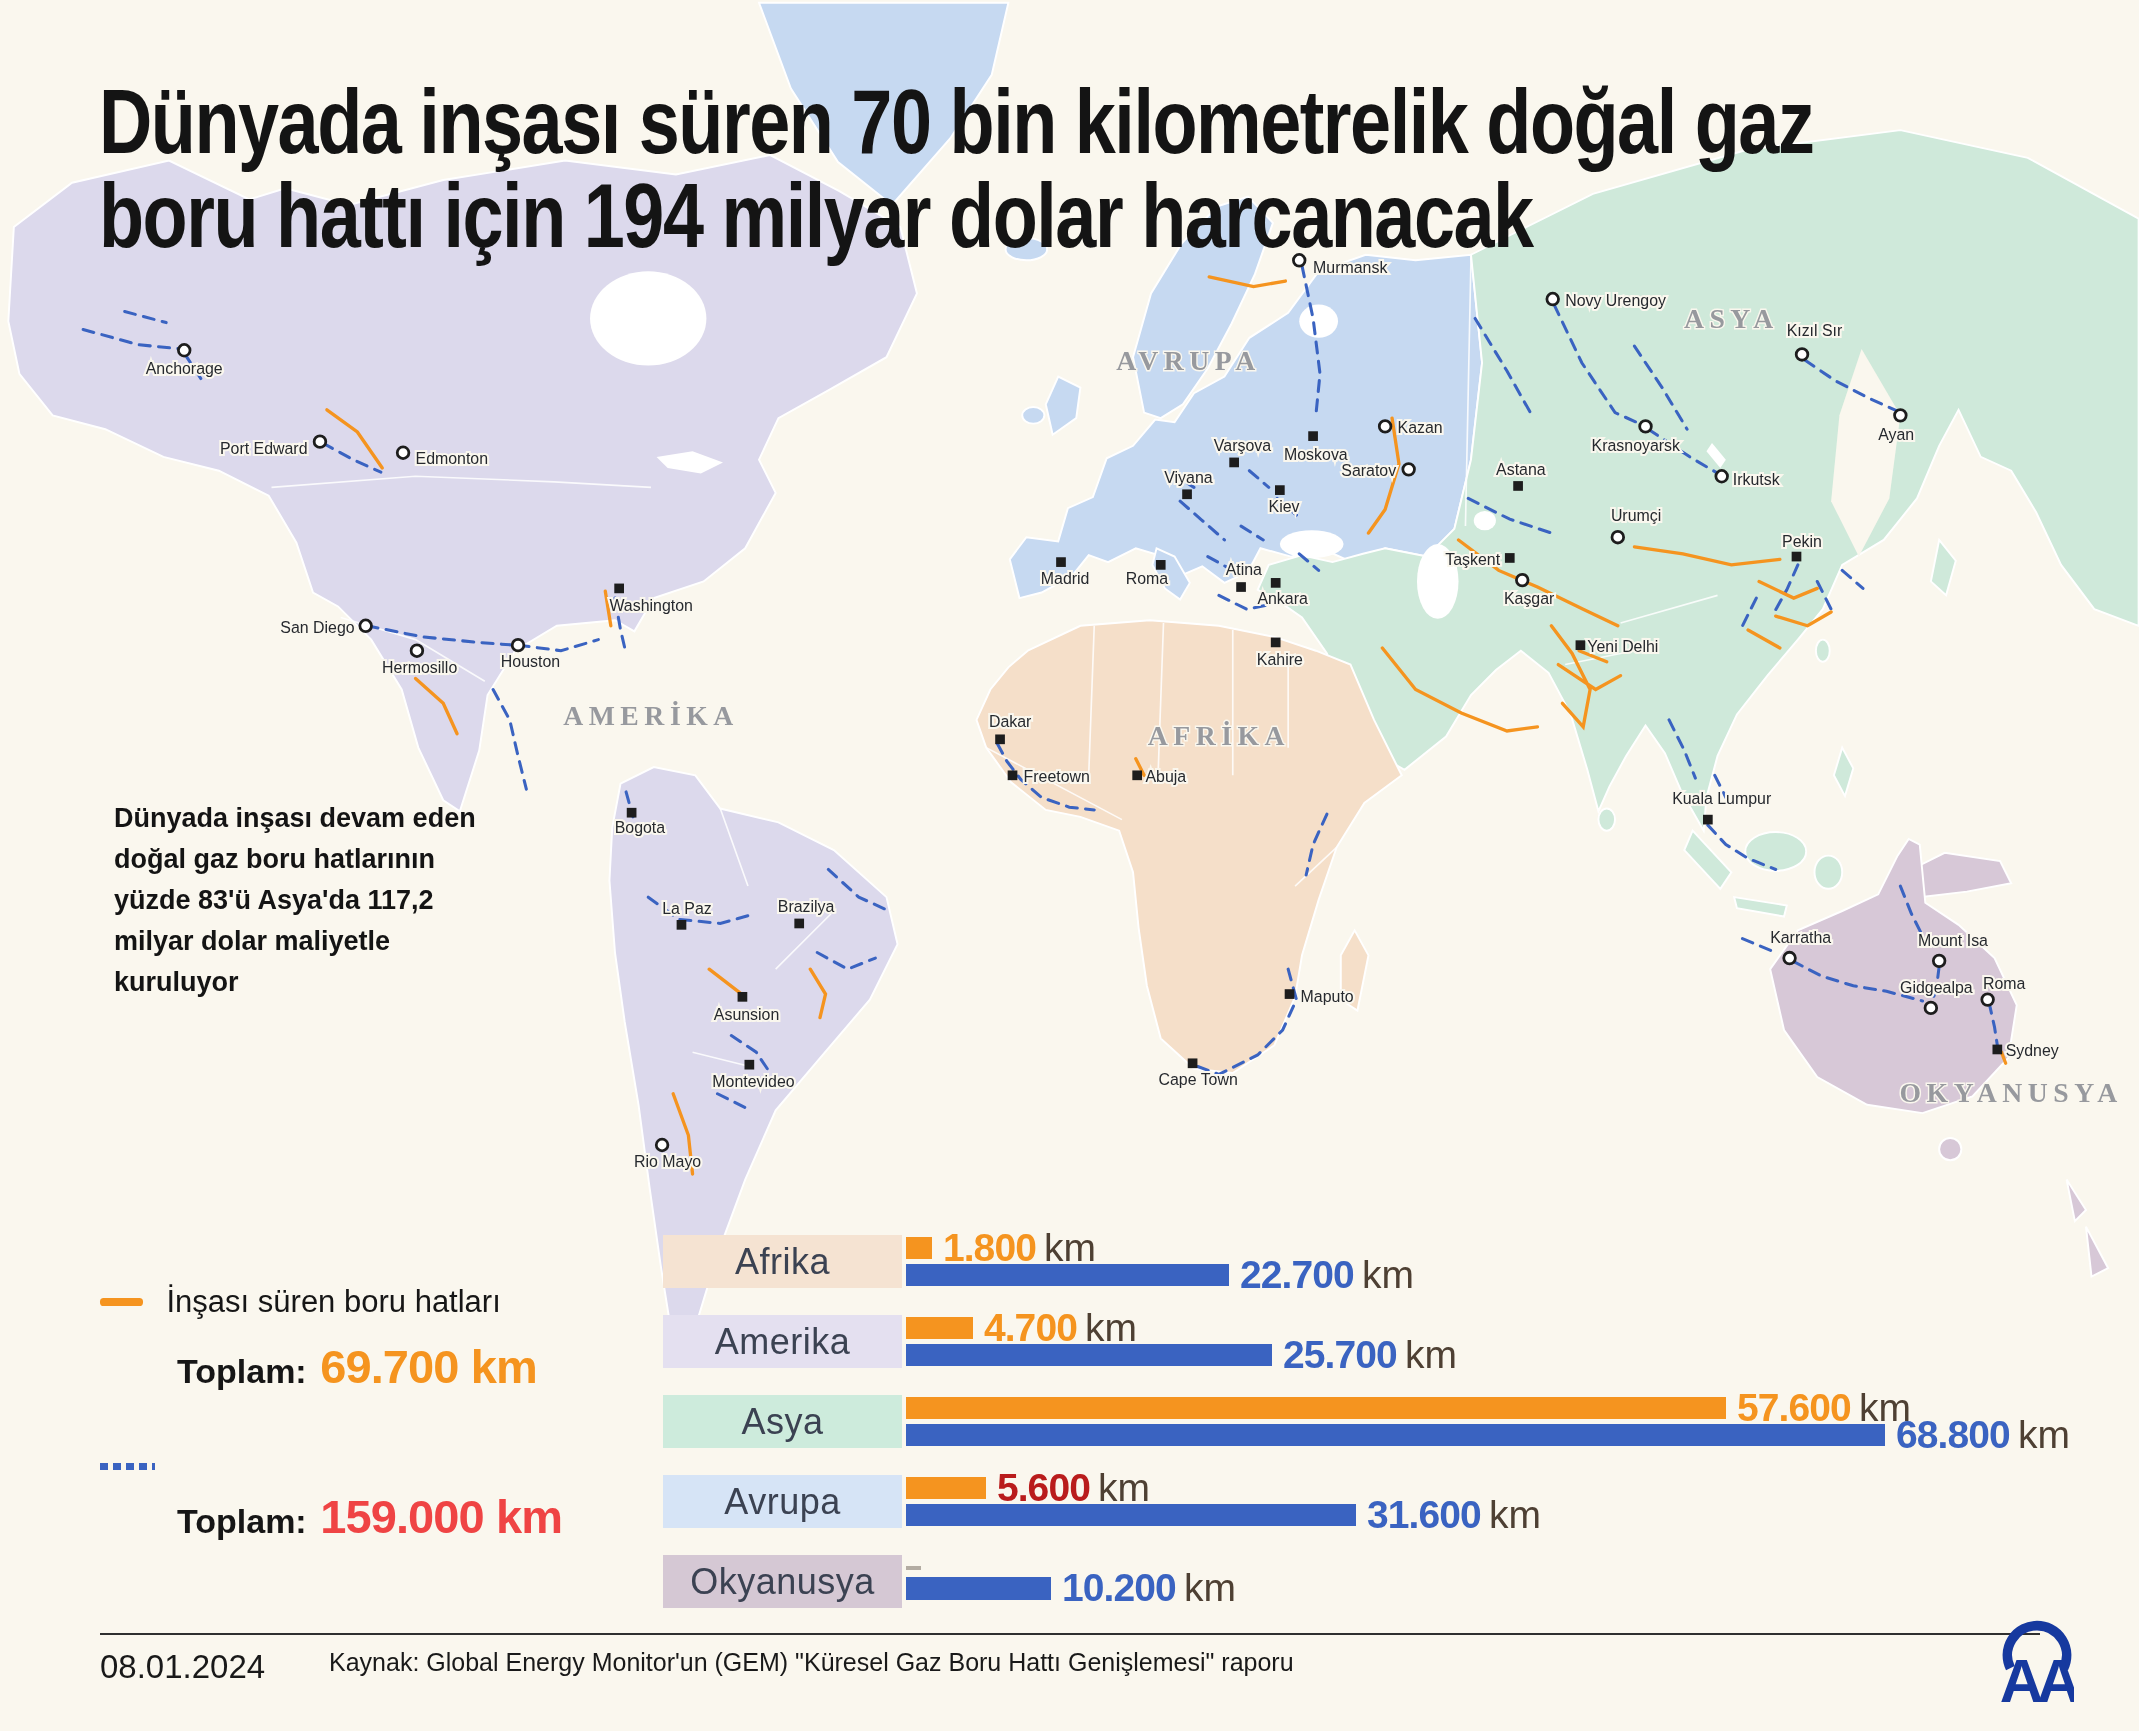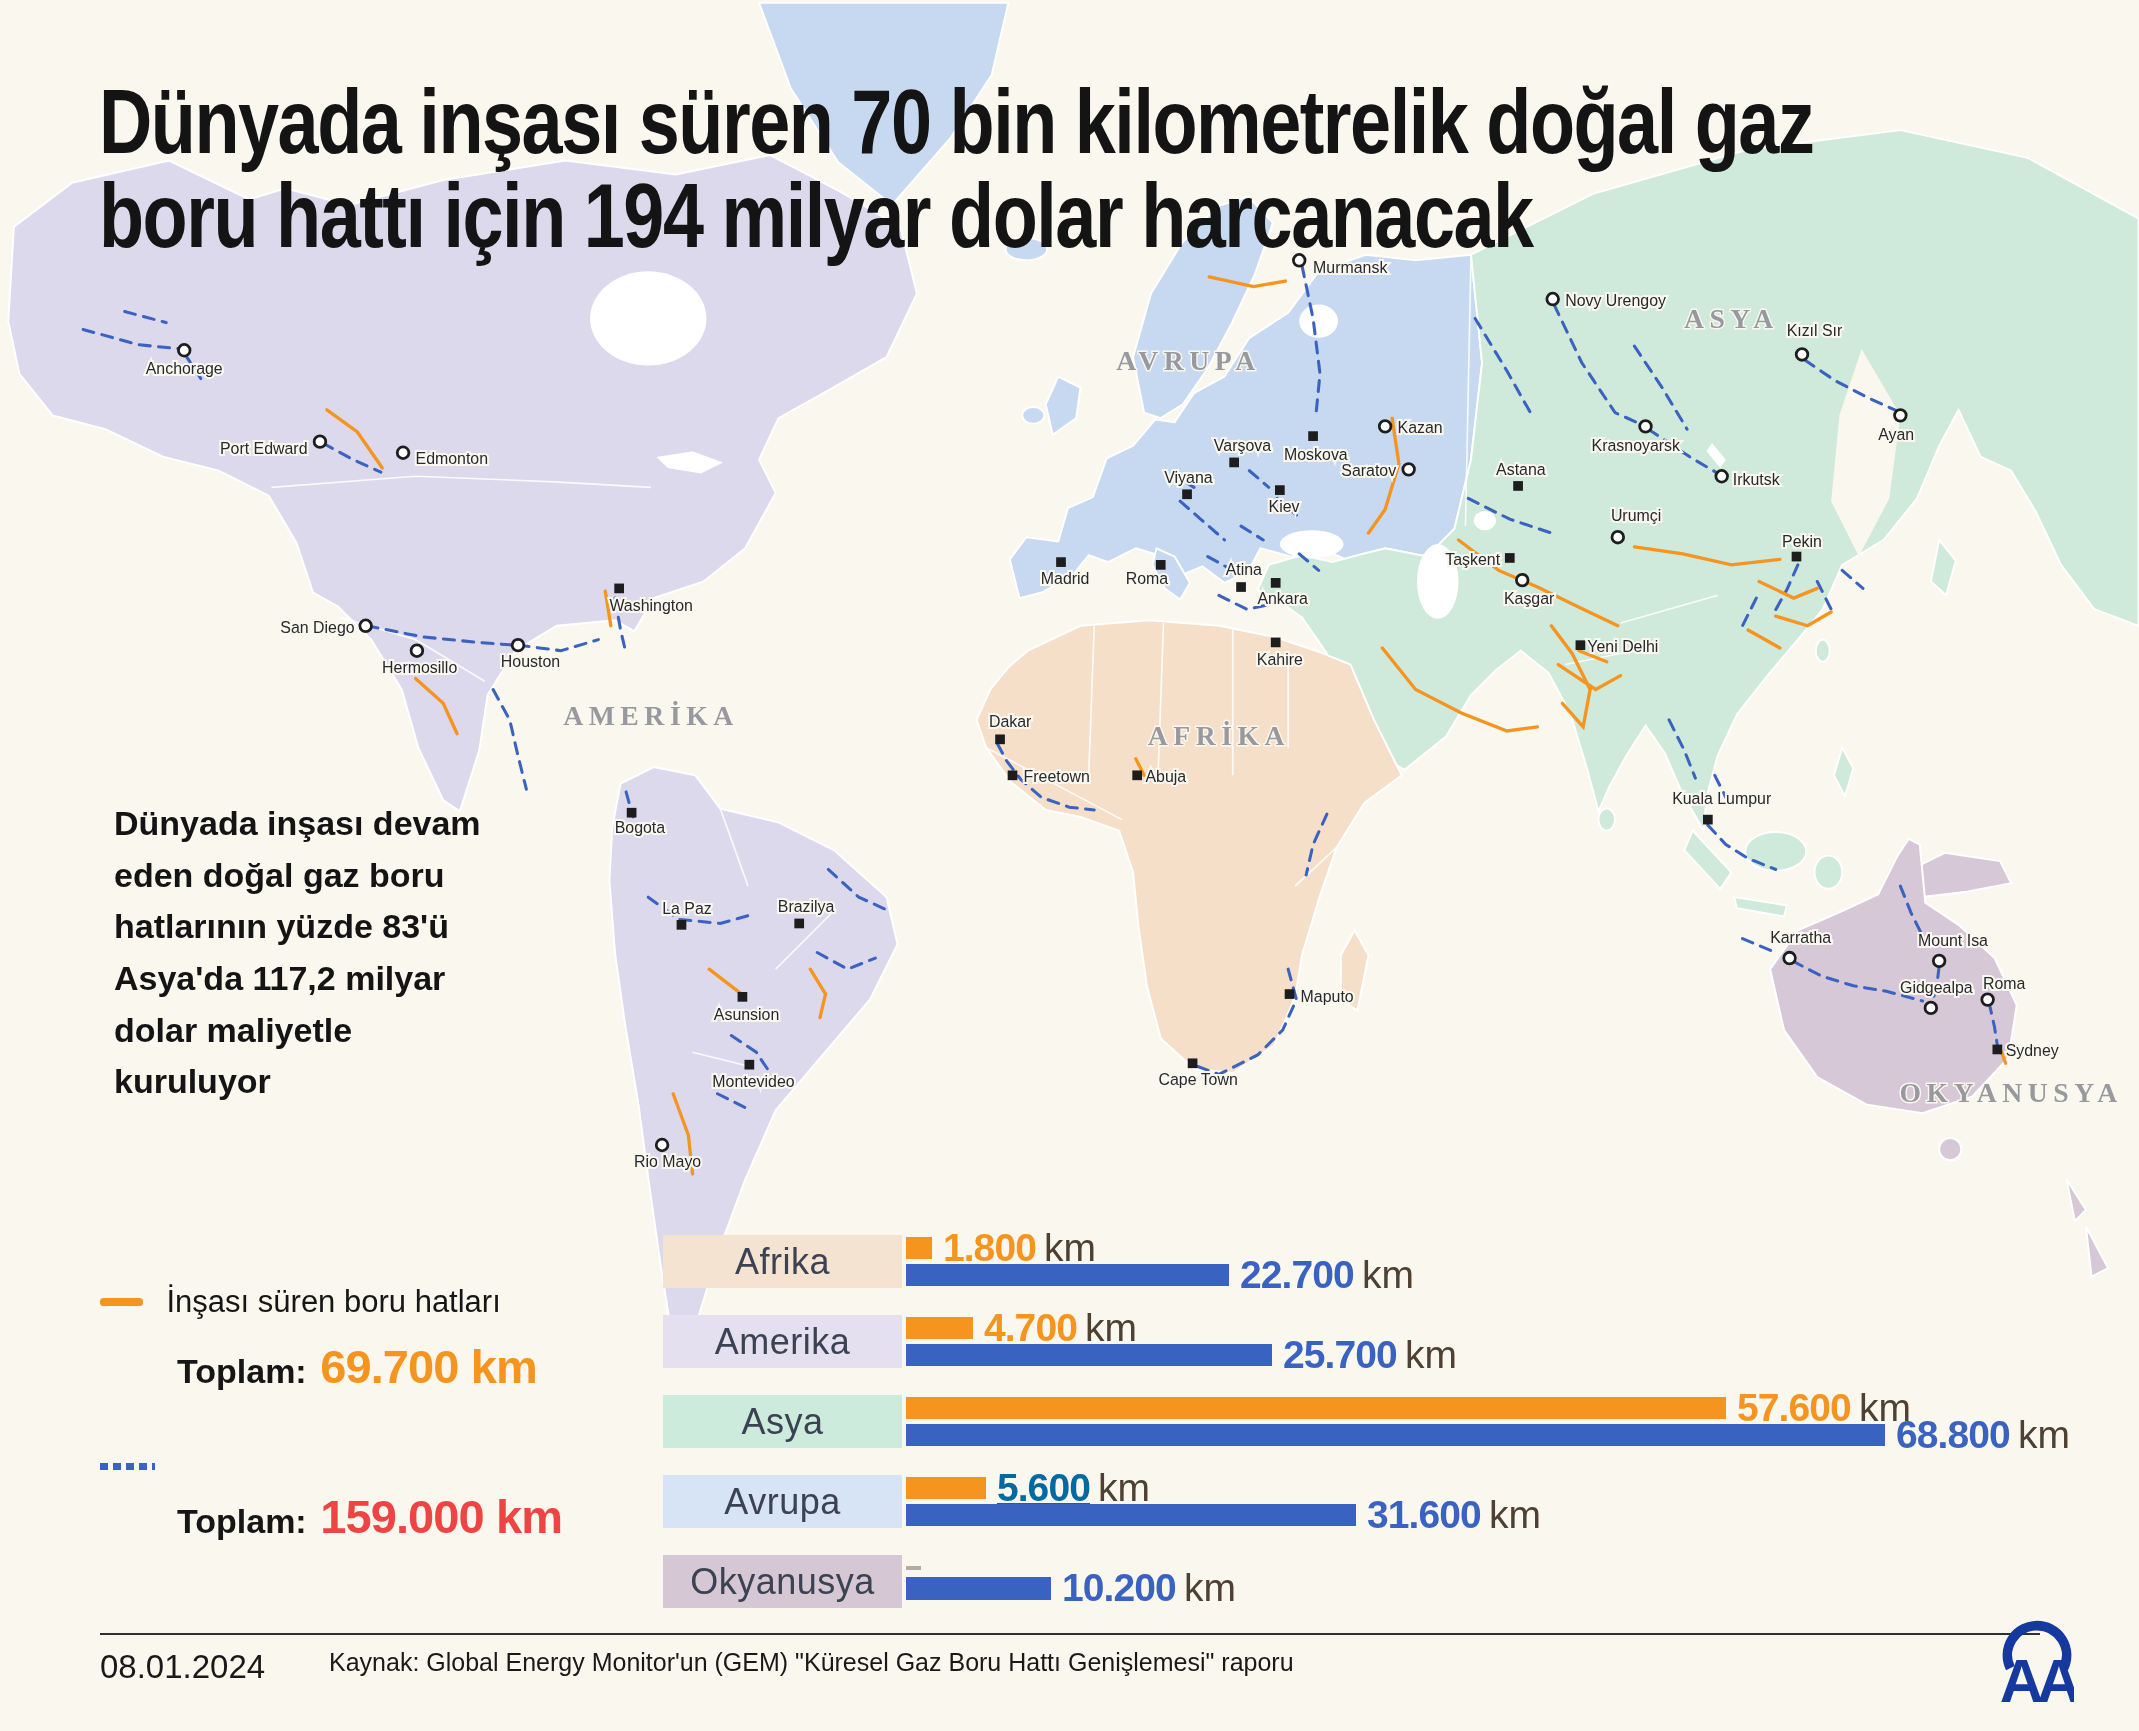--- a/index.html
+++ b/index.html
@@ -23,21 +23,21 @@
               paint-order:stroke;stroke:#faf7ee;stroke-width:3px;}
   .cont-label{font-family:"Liberation Serif",serif;font-size:20px;font-weight:bold;
               letter-spacing:4px;fill:#97999e;paint-order:stroke;stroke:#faf7ee;stroke-width:2px;}
 
   
   #title{position:absolute;left:99px;top:76px;color:#141414;font-weight:bold;}
   #title .tline{font-size:90px;line-height:1.04;letter-spacing:-1.8px;transform:scaleX(.82);
                 transform-origin:left top;white-space:nowrap;}
 
   
-  #callout{position:absolute;left:114px;top:798px;width:397px;font-size:34px;font-weight:bold;
+  #callout{position:absolute;left:114px;top:798px;width:397px;font-size:27px;font-weight:bold;
            line-height:1.52;color:#141414;}
 
   
   #legend{position:absolute;left:100px;top:1284px;width:587px;color:#161616;}
   .leg-row{display:flex;align-items:center;}
   .leg-swatch{flex:0 0 auto;}
   .sw-solid{width:43px;height:7.2px;border-radius:3.6px;}
   .sw-dashed{width:55px;height:6.8px;}
   .leg-label{margin-left:23.5px;font-size:31px;}
   .leg-total{margin:19px 0 0 77px;display:flex;align-items:baseline;font-size:34px;font-weight:bold;}
@@ -358,21 +358,21 @@
             <span class="bar-num" style="color: rgb(58, 99, 193);">68.800</span>
             <span class="bar-unit">km</span>
           </div>
         </div>
       </div>
       <div class="crow">
         <div class="cbox" style="background: rgb(214, 228, 246);">Avrupa</div>
         <div class="cbars">
           <div class="bar-line">
             <div class="bar" style="width: 80px; background: rgb(245, 148, 31);"></div>
-            <span class="bar-num" style="color: #0369a1; text-decoration: underline;">5.600</span>
+            <span class="bar-num" style="color: #b91c1c;">5.600</span>
             <span class="bar-unit">km</span>
           </div>
           <div class="bar-line">
             <div class="bar" style="width: 450px; background: rgb(58, 99, 193);"></div>
             <span class="bar-num" style="color: rgb(58, 99, 193);">31.600</span>
             <span class="bar-unit">km</span>
           </div>
         </div>
       </div>
       <div class="crow">

